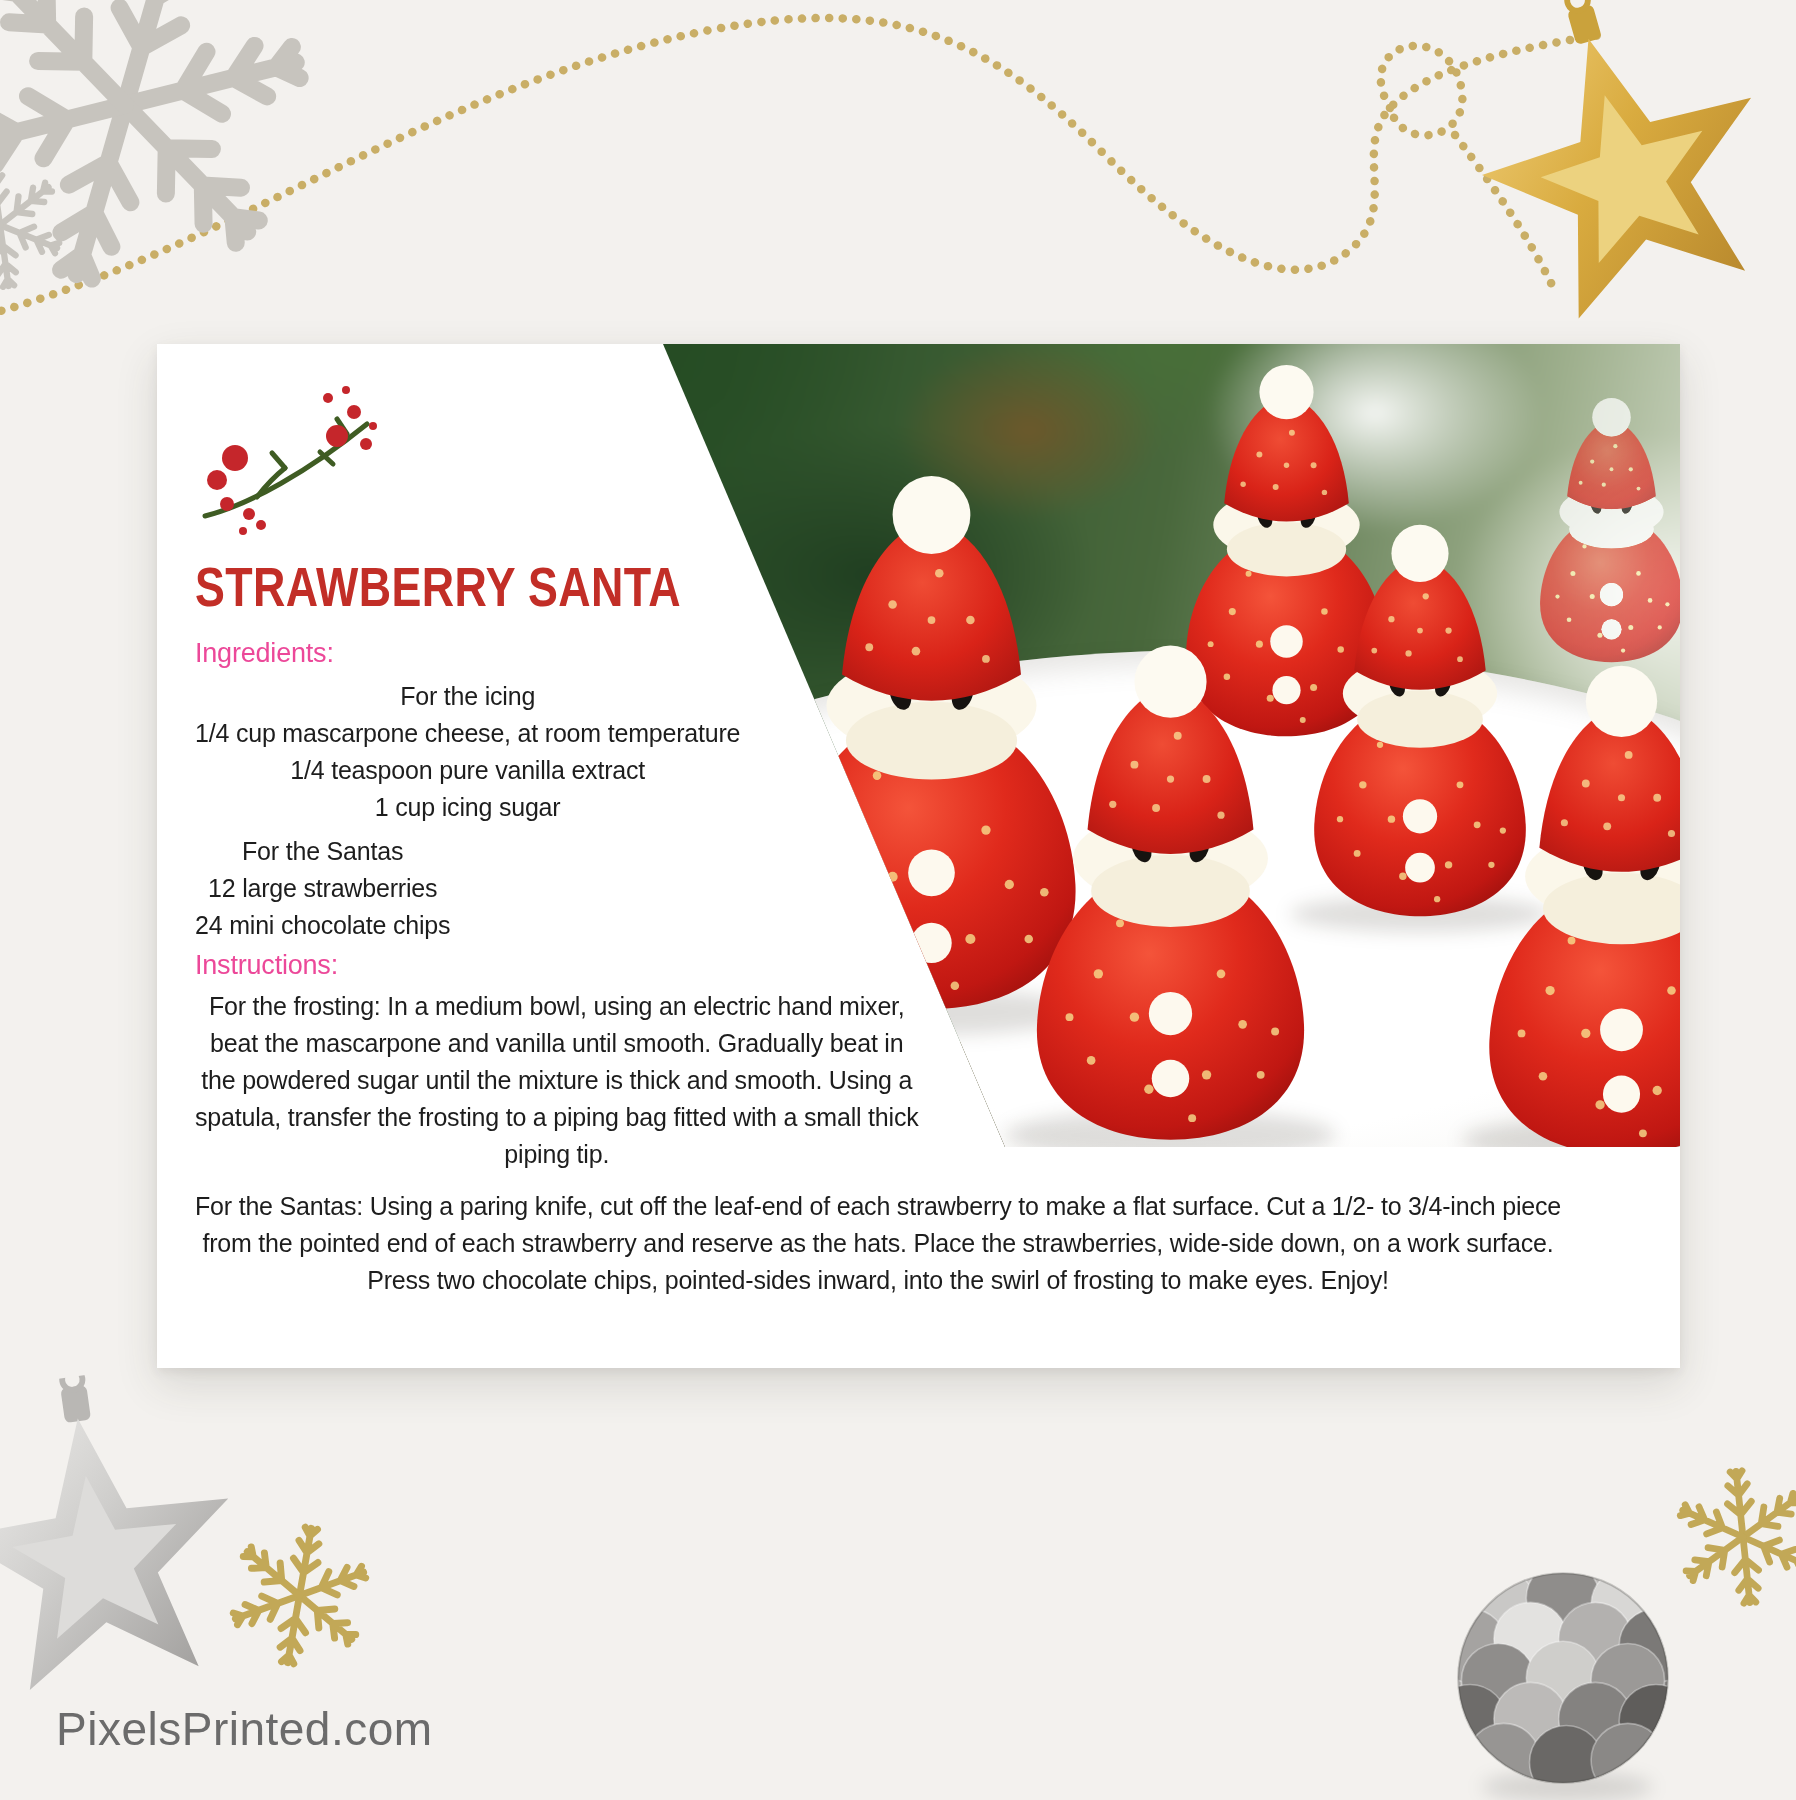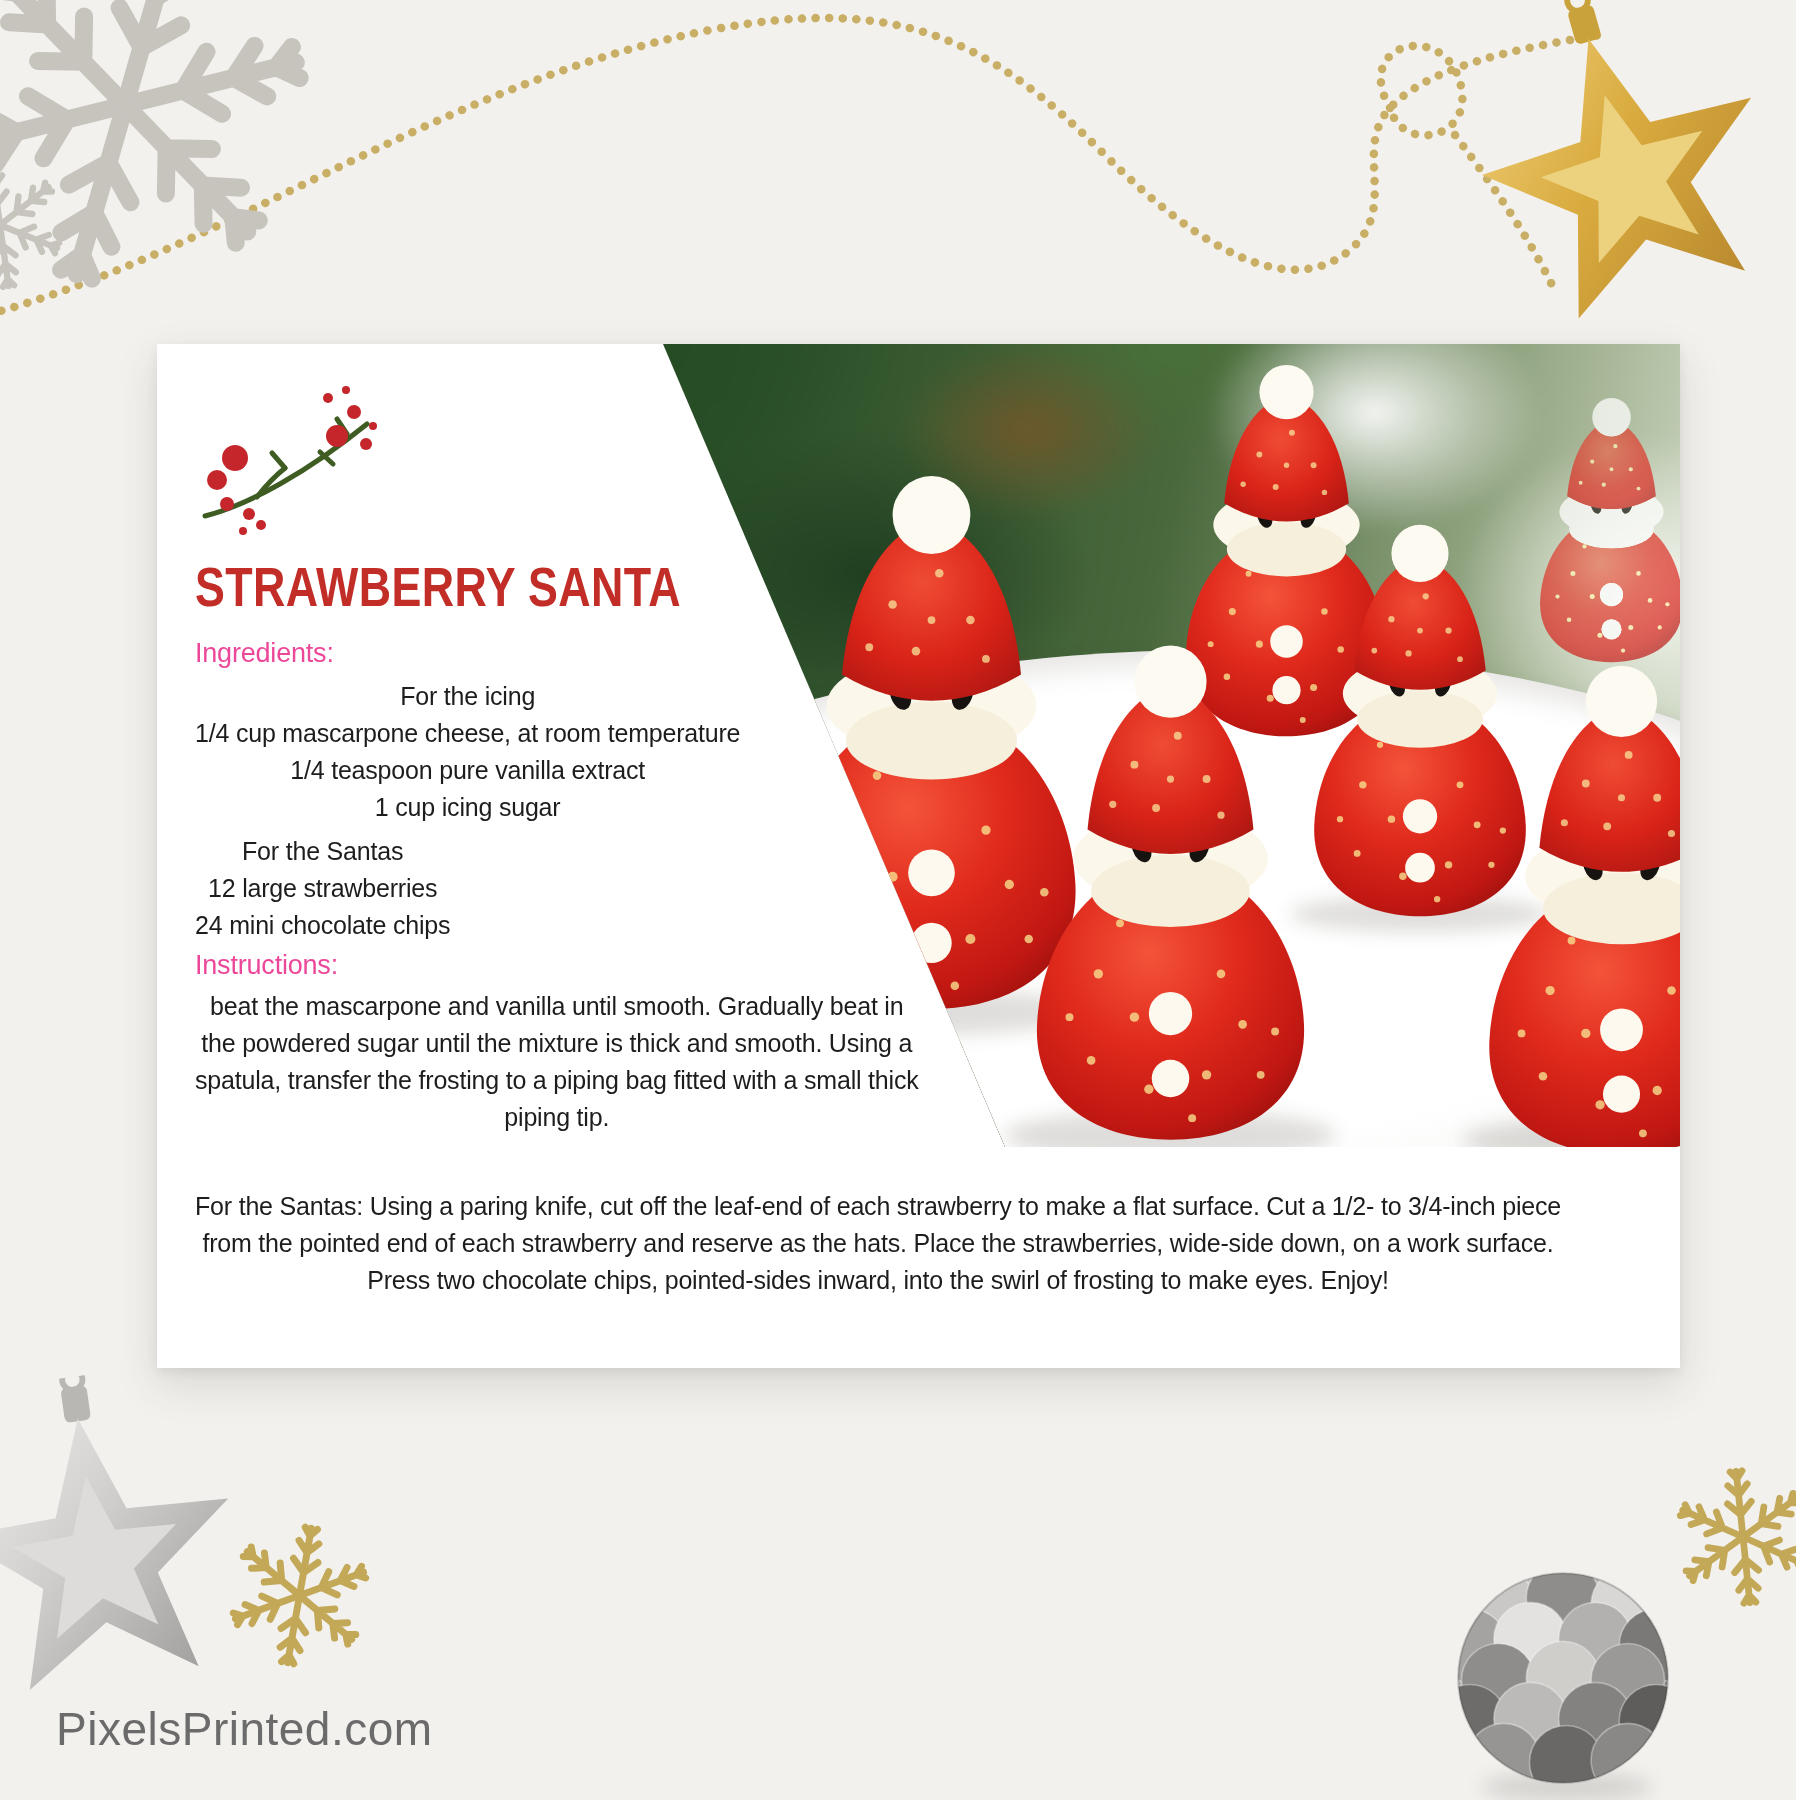--- a/index.html
+++ b/index.html
@@ -208,20 +208,21 @@
         <div class="line">1 cup icing sugar</div>
       </div>
     <div class="tblock ing2">
         <div class="line">For the Santas</div>
         <div class="line">12 large strawberries</div>
         <div class="line">24 mini chocolate chips</div>
       </div>
 
     <div class="red-h h-inst">Instructions:</div>
     <div class="tblock frosting">
+        <div class="line">For the frosting: In a medium bowl, using an electric hand mixer,</div>
         <div class="line">beat the mascarpone and vanilla until smooth. Gradually beat in</div>
         <div class="line">the powdered sugar until the mixture is thick and smooth. Using a</div>
         <div class="line">spatula, transfer the frosting to a piping bag fitted with a small thick</div>
         <div class="line">piping tip.</div>
       </div>
     <div class="tblock santapara">
         <div class="line">For the Santas: Using a paring knife, cut off the leaf-end of each strawberry to make a flat surface. Cut a 1/2- to 3/4-inch piece</div>
         <div class="line">from the pointed end of each strawberry and reserve as the hats. Place the strawberries, wide-side down, on a work surface.</div>
         <div class="line">Press two chocolate chips, pointed-sides inward, into the swirl of frosting to make eyes. Enjoy!</div>
       </div>

